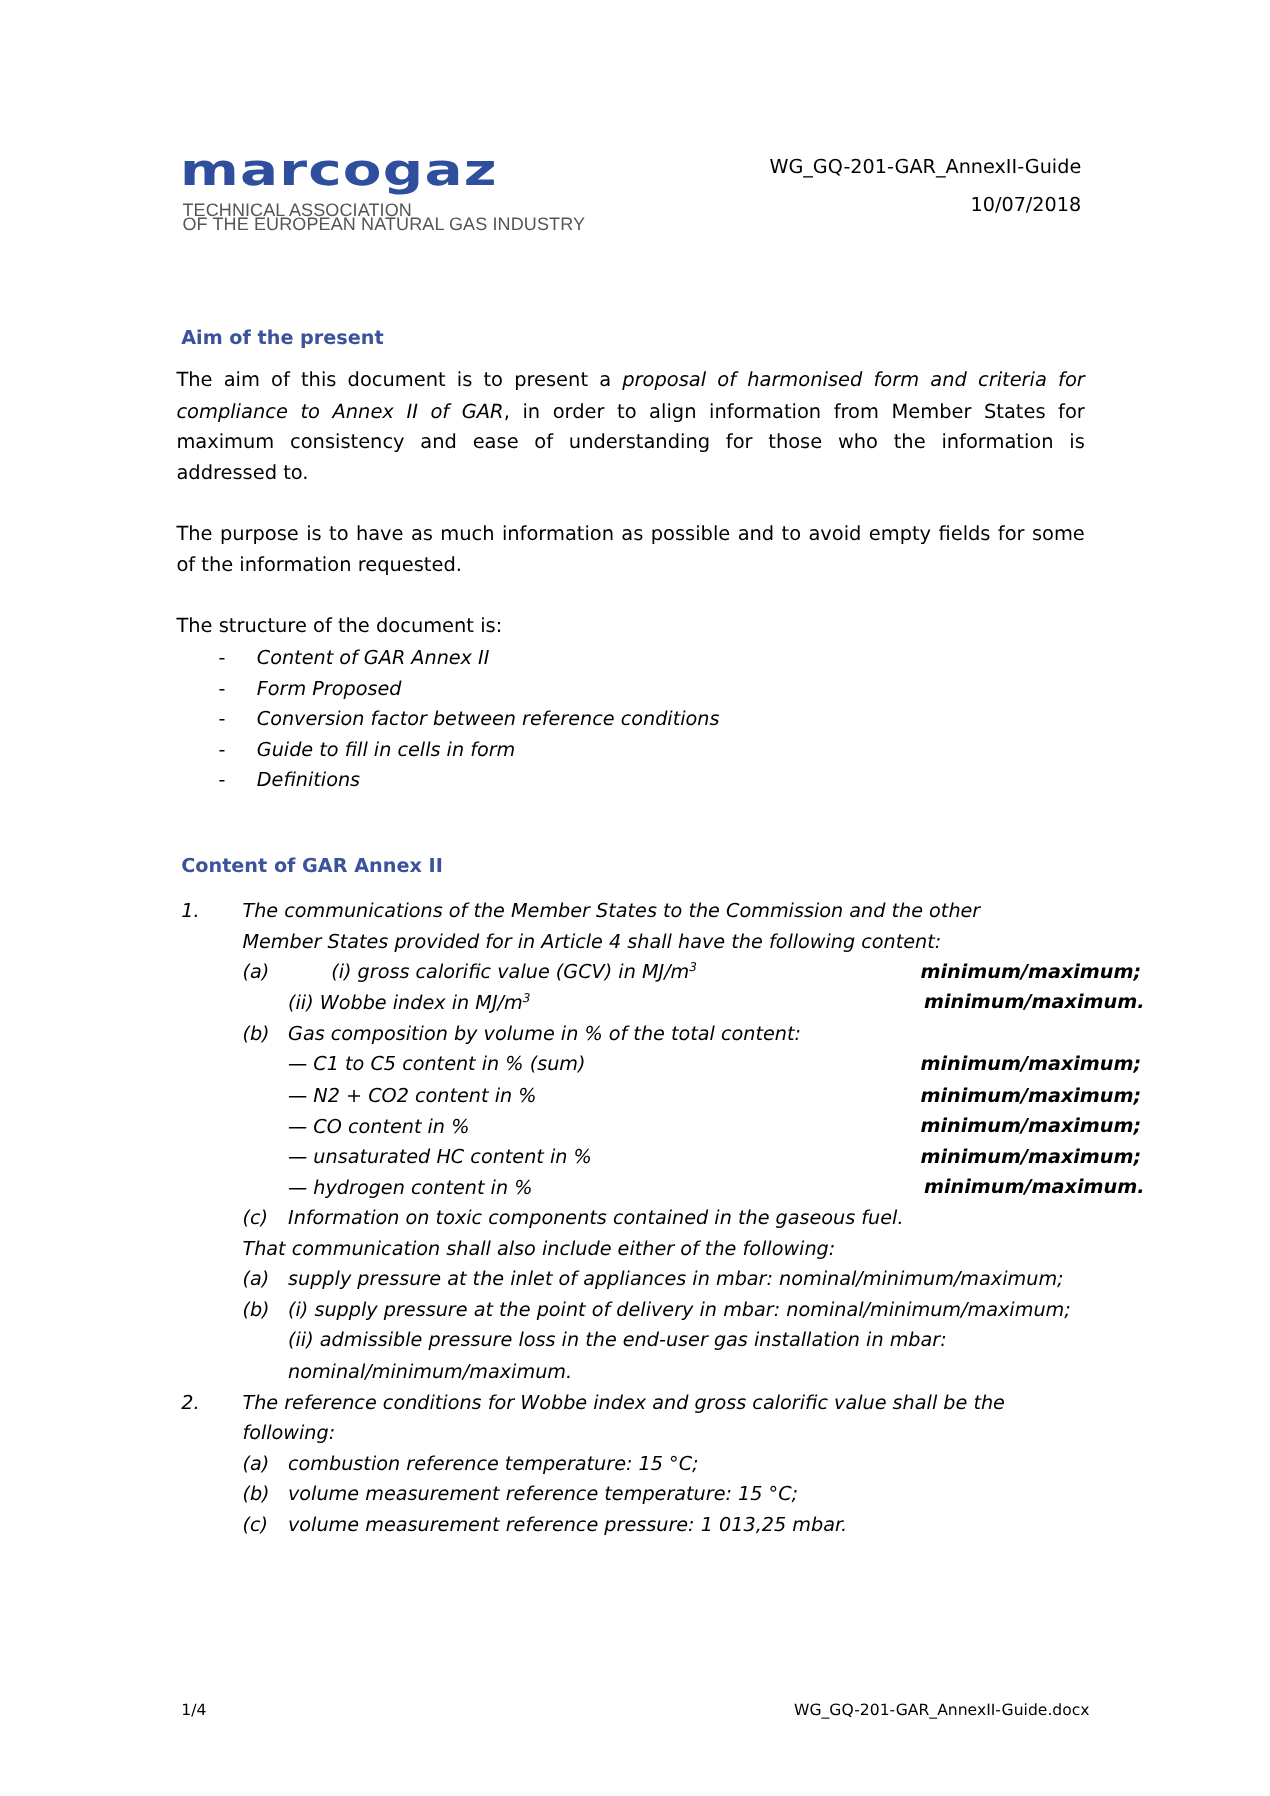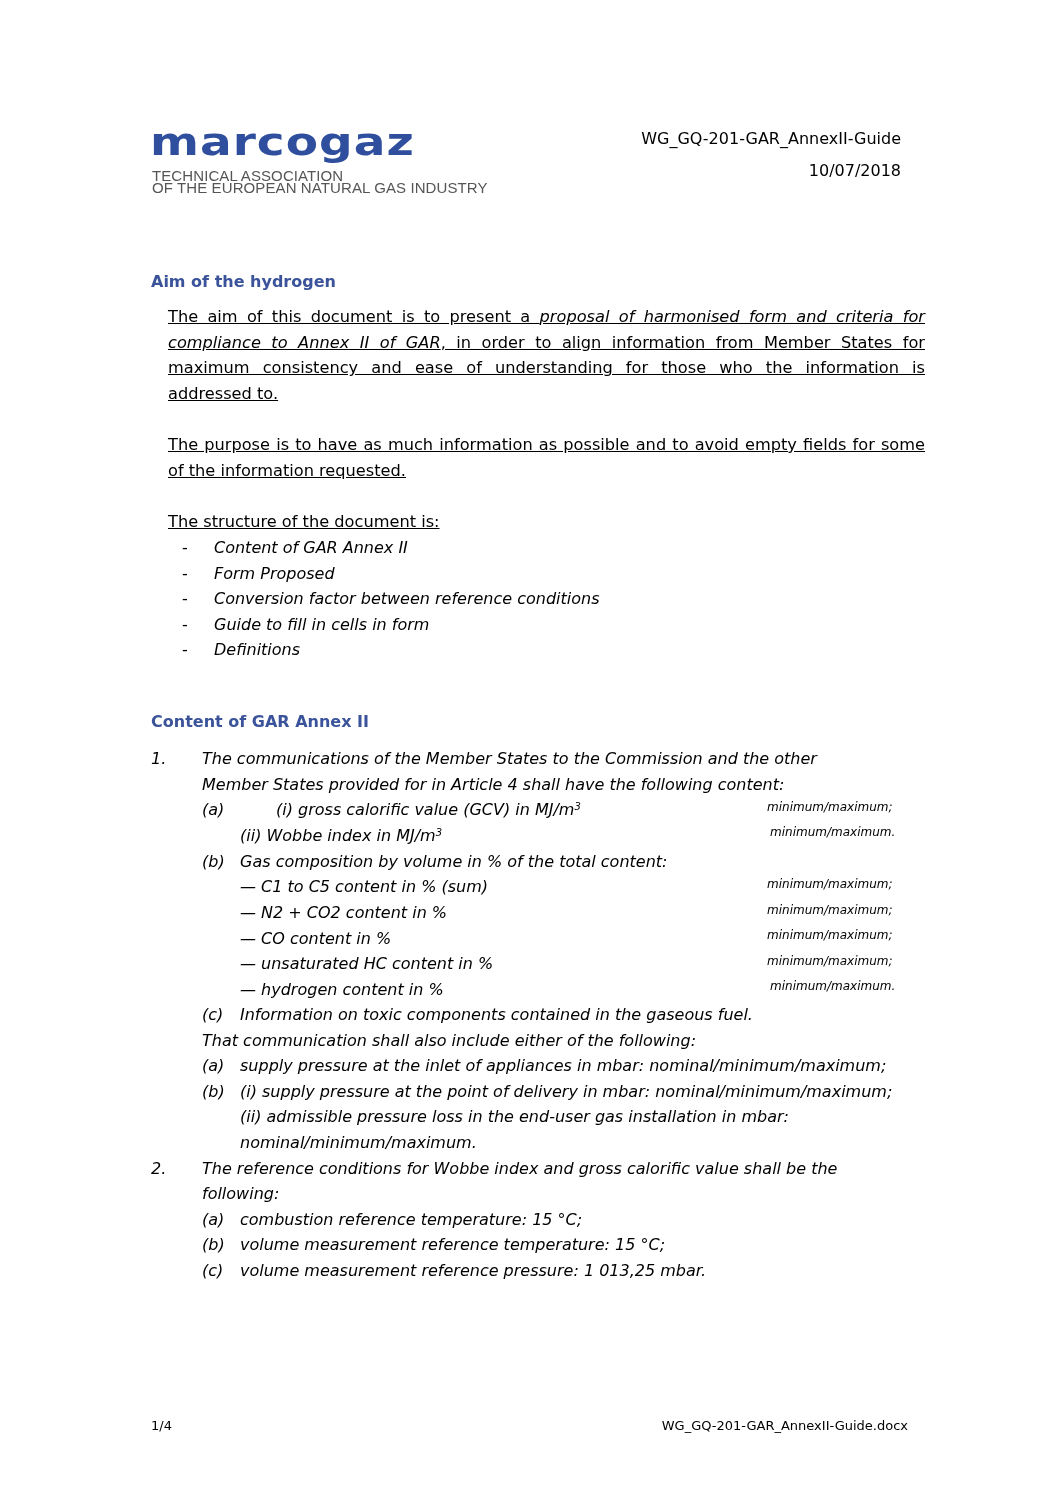--- a/index.html
+++ b/index.html
@@ -4,38 +4,38 @@
 <style>
   html, body { margin: 0; padding: 0; background: #ffffff; }
   body { width: 1058px; height: 1497px; position: relative; overflow: hidden;
          font-family: "DejaVu Sans", sans-serif; color: #000; }
   .abs { position: absolute; }
   .logo-word { left: 150px; top: 124px; font-family: "DejaVu Sans", sans-serif; font-weight: bold;
                font-size: 47px; color: #2f4f9e; letter-spacing: 1px; line-height: 48px; transform: scaleY(0.78); transform-origin: top left; }
   .logo-sub { left: 152px; font-family: "Liberation Sans", sans-serif; font-size: 15px; color: #555; letter-spacing: 0.1px; }
   .hdr-right { right: 157px; text-align: right; font-size: 16px; line-height: 26px; }
   .heading { left: 151px; font-weight: bold; font-size: 16px; color: #3a539b; }
-  .para { left: 168px; width: 757px; font-size: 16.2px; line-height: 25.6px; text-align: justify; text-align-last: left; text-decoration: underline; }
+  .para { left: 147px; width: 757px; font-size: 16.2px; line-height: 25.6px; text-align: justify; text-align-last: left; }
   .it { font-style: italic; }
   .line { font-size: 16px; line-height: 25.6px; font-style: italic; white-space: nowrap; }
-  .right-col { font-style: italic; font-size: 12px; white-space: nowrap; }
+  .right-col { font-style: italic; font-size: 16px; white-space: nowrap; font-weight: bold; }
   sup { font-size: 10px; vertical-align: top; position: relative; top: -3px; }
   .footer { font-size: 13px; }
 </style>
 </head>
 <body>
 
 <div class="abs logo-word">marcogaz</div>
 <div class="abs logo-sub" style="top:167px;">TECHNICAL ASSOCIATION</div>
 <div class="abs logo-sub" style="top:179px;">OF THE EUROPEAN NATURAL GAS INDUSTRY</div>
 
 <div class="abs hdr-right" style="top:126px;">WG_GQ-201-GAR_AnnexII-Guide</div>
 <div class="abs hdr-right" style="top:158px;">10/07/2018</div>
 
-<div class="abs heading" style="top:272px;">Aim of the hydrogen</div>
+<div class="abs heading" style="top:272px;">Aim of the present</div>
 
 <div class="abs para" style="top:304px;">
   <span>The aim of this document is to present a </span><span class="it">proposal of harmonised form and criteria for compliance to Annex II of GAR</span><span>, in order to align information from Member States for maximum consistency and ease of understanding for those who the information is addressed to.</span>
 </div>
 
 <div class="abs para" style="top:432px;">The purpose is to have as much information as possible and to avoid empty fields for some of the information requested.</div>
 
 <div class="abs para" style="top:509px;">The structure of the document is:</div>
 
 <div class="abs" style="left:182px; top:535px;">

